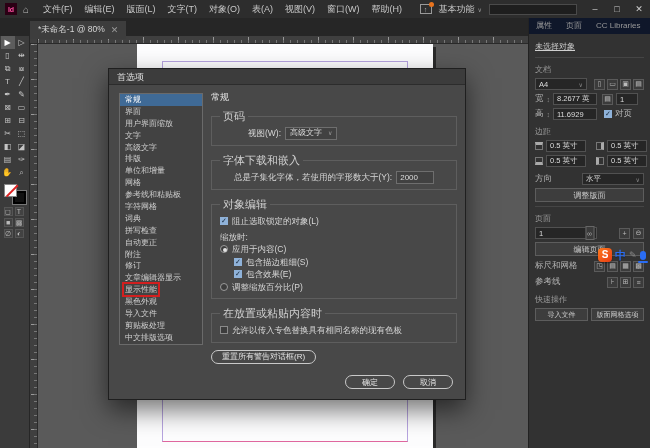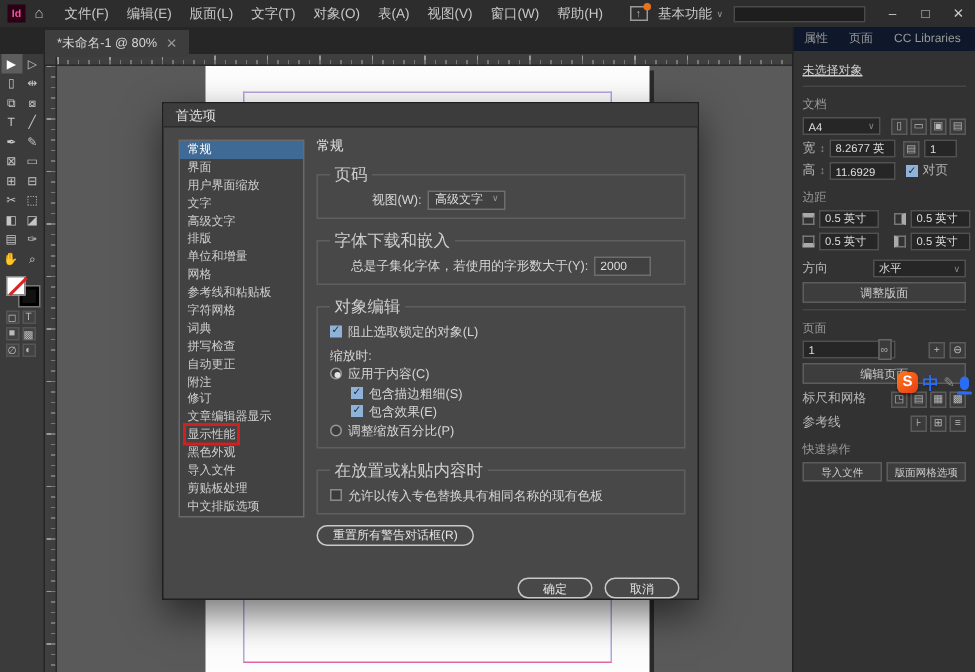--- a/index.html
+++ b/index.html
@@ -140,21 +140,21 @@
   .dcb.on { background:#8fb2d9; color:#15273a; }
   .dcb.off { background:#3c3c3c; border:1px solid #8a8a8a; }
   .radio { width:8px; height:8px; flex:0 0 8px; border-radius:50%; border:1px solid #9a9a9a;
     background:#3c3c3c; position:relative; }
   .radio.on::after { content:""; position:absolute; left:1.5px; top:1.5px; width:4px; height:4px;
     border-radius:50%; background:#e2e2e2; }
   .more { margin-left:auto; color:#b0b0b0; }
   .pill { border:1px solid #c9c9c9; border-radius:8px; background:transparent; color:#e4e4e4;
     font-size:8px; height:14px; padding:0 10px; display:inline-flex; align-items:center; }
   #reset-row { text-align:left; margin-top:4px; }
-  #dlg-footer { position:absolute; right:12px; bottom:0; display:flex; gap:8px;font-family:Liberation Mono, monospace; }
+  #dlg-footer { position:absolute; right:12px; bottom:10px; display:flex; gap:8px;font-family:Liberation Mono, monospace; }
   #dlg-footer .pill { min-width:50px; justify-content:center; }
 
   
   #watermark { position:absolute; left:562px; top:417px; z-index:20; color:#989898; }
   #wm1 { font-size:12px; } #wm2 { font-size:7.5px; color:#8a8a8a; }
 </style>
 </head>
 <body>
 
 <div id="titlebar">

